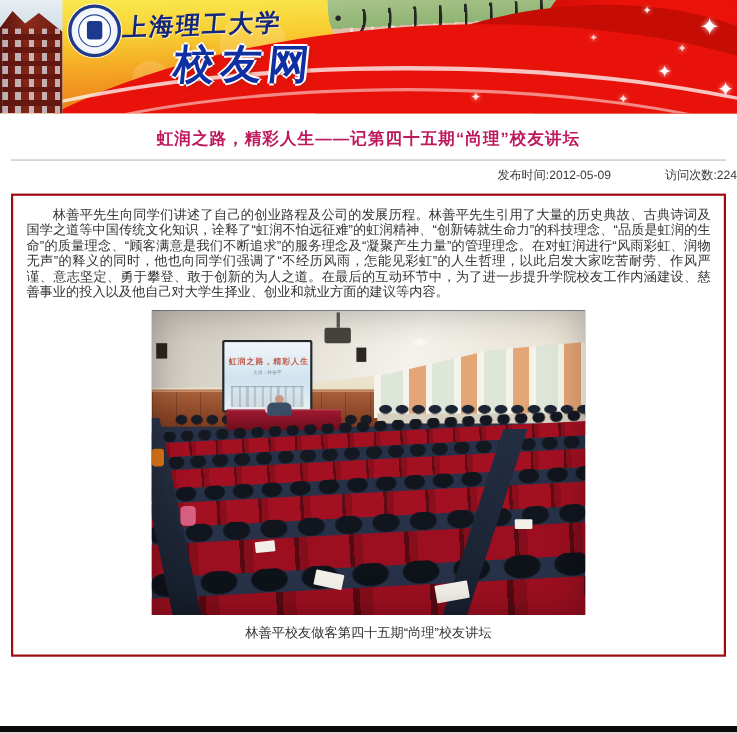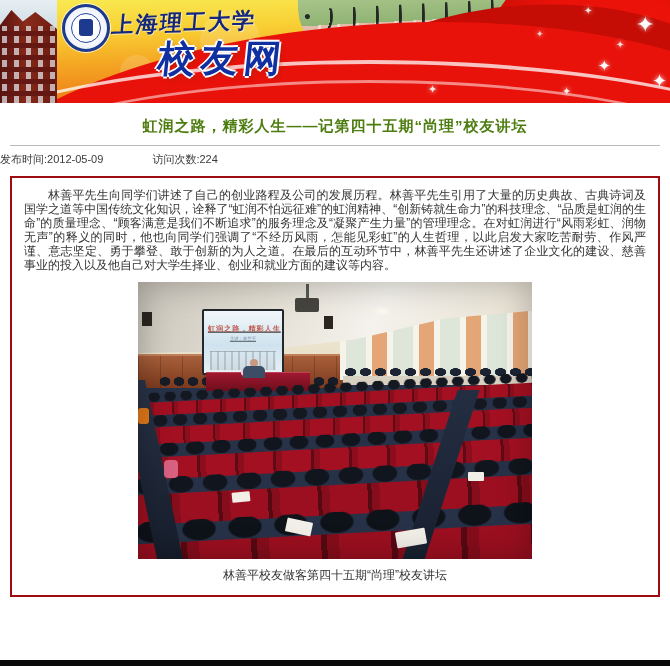--- a/index.html
+++ b/index.html
@@ -48,23 +48,23 @@
   .uni-name{position:absolute;left:112px;top:8px;font-family:"Liberation Serif","DejaVu Serif",serif;
     font-size:22px;font-weight:bold;color:#14277c;transform:skewX(-7deg) rotate(-2deg);
     letter-spacing:2px;text-shadow:1px 1px 0 rgba(255,255,255,.55);}
   .site-name{position:absolute;left:158px;top:34px;font-size:37px;font-weight:bold;color:#1030a2;
     transform:skewX(-6deg);letter-spacing:6px;
     text-shadow:-2px 0 0 #fff,2px 0 0 #fff,0 -2px 0 #fff,0 2px 0 #fff,3px 3px 4px rgba(130,40,0,.45);}
   .sparkle{position:absolute;color:#fff;text-shadow:0 0 5px rgba(255,255,255,.95);line-height:1;}
 
   
   .article-title{margin:14px 20px 9px;text-align:center;font-size:15px;font-weight:bold;
-    color:#4d7c0f;letter-spacing:1px;}
+    color:#be185d;letter-spacing:1px;}
   .meta-divider{border:0;border-top:1px solid #b9b9b9;margin:0 10px;}
-  .meta{text-align:left;font-size:11px;color:#3a3a3a;padding:6px 0 4px;}
+  .meta{text-align:right;font-size:11px;color:#3a3a3a;padding:6px 0 4px;}
   .meta span{display:inline-block;}
   .meta .m1{margin-right:46px;}
   .article-box{margin:5px 10px 0;border:2px solid #9e0b10;padding:10px 12px 5px;background:#fff;}
   .article-box p{margin:0 0 10px;text-indent:2em;font-size:12px;line-height:14px;color:#333;
     text-align:justify;}
 
   
   .photo{position:relative;width:394px;height:277px;margin:6px auto 0;overflow:hidden;background:#273248;}
   .photo > div{position:absolute;}
   .ph-wall{left:0;top:28px;width:212px;height:76px;background:linear-gradient(180deg,#efe8d4,#e6dcc2);}
@@ -77,21 +77,21 @@
   .ph-ceiling{left:0;top:0;width:394px;height:96px;
     clip-path:polygon(0 0,100% 0,100% 30%,78% 38%,55% 60%,30% 72%,0 74%);
     background-image:
       radial-gradient(ellipse 12px 5px at 30% 58%,#fff,transparent 70%),
       radial-gradient(ellipse 14px 6px at 62% 30%,#fffdf0,transparent 70%),
       linear-gradient(115deg,#c9c4ba 0%,#e2ddd2 30%,#f4f2ec 58%,#eae4d6 88%);}
   .ph-projector{left:157px;top:16px;width:24px;height:14px;background:#46443e;border-radius:2px;}
   .ph-projector::before{content:"";position:absolute;left:11px;top:-14px;width:3px;height:14px;background:#5a5a55;}
   .ph-speakerL{left:4px;top:30px;width:10px;height:14px;background:#2c2620;}
   .ph-speakerR{left:186px;top:34px;width:9px;height:13px;background:#2c2620;}
-  .ph-screen{left:64px;top:27px;width:82px;height:66px;background:#23272d;border-radius:2px;padding:2px;box-sizing:border-box;text-decoration:underline;}
+  .ph-screen{left:64px;top:27px;width:82px;height:66px;background:#23272d;border-radius:2px;padding:2px;box-sizing:border-box;}
   .ph-slide{position:relative;width:100%;height:100%;overflow:hidden;
     background:linear-gradient(180deg,#f2f7fa 0%,#cfe3ee 55%,#e6f1f4 100%);}
   .slide-title{margin-top:12px;text-align:center;font-size:8px;transform:scale(.9);
     color:#c05a4c;font-weight:bold;letter-spacing:1px;white-space:nowrap;}
   .slide-sub{text-align:center;font-size:7px;transform:scale(.62);color:#7e90aa;white-space:nowrap;}
   .slide-sketch{position:absolute;bottom:3px;left:6px;right:6px;height:18px;
     border-top:1px solid rgba(140,150,160,.5);
     background-image:repeating-linear-gradient(90deg,rgba(150,160,170,.5) 0 2px,transparent 2px 7px),
       linear-gradient(180deg,transparent,rgba(170,180,190,.35));}
   .ph-tableR{left:205px;top:94px;width:189px;height:9px;background:#d8d0c0;}
@@ -170,21 +170,21 @@
 
   <main>
     <h1 class="article-title">虹润之路，精彩人生——记第四十五期“尚理”校友讲坛</h1>
     <hr class="meta-divider">
     <div class="meta">
       <span class="m1">发布时间:2012-05-09</span>
       <span class="m2">访问次数:224</span>
     </div>
 
     <div class="article-box">
-      <p>林善平先生向同学们讲述了自己的创业路程及公司的发展历程。林善平先生引用了大量的历史典故、古典诗词及国学之道等中国传统文化知识，诠释了“虹润不怕远征难”的虹润精神、“创新铸就生命力”的科技理念、“品质是虹润的生命”的质量理念、“顾客满意是我们不断追求”的服务理念及“凝聚产生力量”的管理理念。在对虹润进行“风雨彩虹、润物无声”的释义的同时，他也向同学们强调了“不经历风雨，怎能见彩虹”的人生哲理，以此启发大家吃苦耐劳、作风严谨、意志坚定、勇于攀登、敢于创新的为人之道。在最后的互动环节中，林善平先生还讲述了企业文化的建设、慈善事业的投入以及他自己对大学生择业、创业和就业方面的建议等内容。</p>
+      <p>林善平先生向同学们讲述了自己的创业路程及公司的发展历程。林善平先生引用了大量的历史典故、古典诗词及国学之道等中国传统文化知识，诠释了“虹润不怕远征难”的虹润精神、“创新铸就生命力”的科技理念、“品质是虹润的生命”的质量理念、“顾客满意是我们不断追求”的服务理念及“凝聚产生力量”的管理理念。在对虹润进行“风雨彩虹、润物无声”的释义的同时，他也向同学们强调了“不经历风雨，怎能见彩虹”的人生哲理，以此启发大家吃苦耐劳、作风严谨、意志坚定、勇于攀登、敢于创新的为人之道。在最后的互动环节中，为了进一步提升学院校友工作内涵建设、慈善事业的投入以及他自己对大学生择业、创业和就业方面的建议等内容。</p>
 
       <div class="photo">
         <div class="ph-wall"></div>
         <div class="ph-wood"></div>
         <div class="ph-windows"></div>
         <div class="ph-ceiling"></div>
         <div class="ph-projector"></div>
         <div class="ph-speakerL"></div>
         <div class="ph-speakerR"></div>
         <div class="ph-screen">

